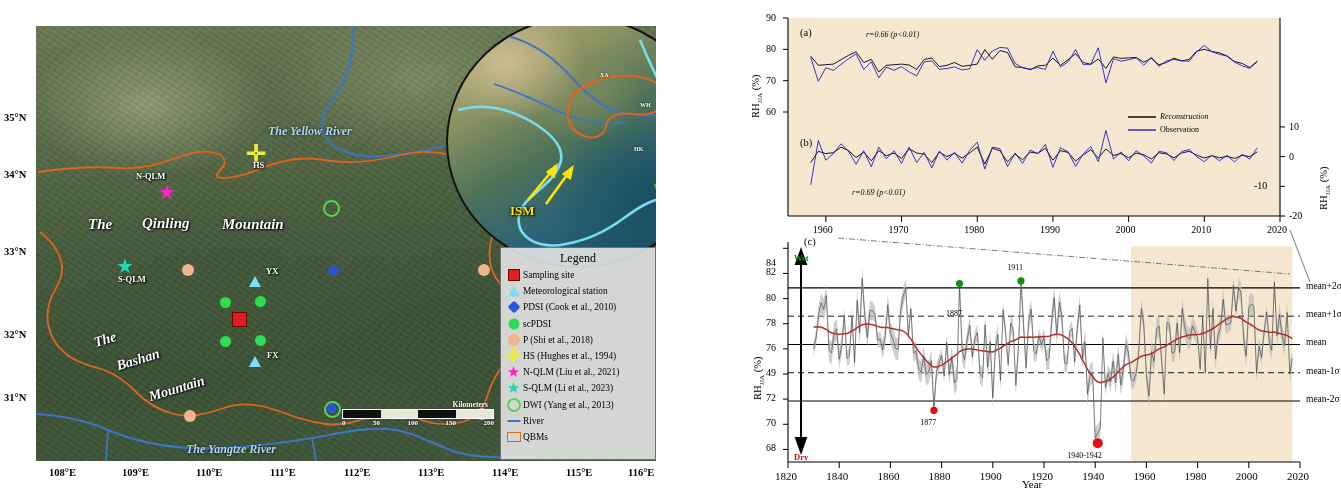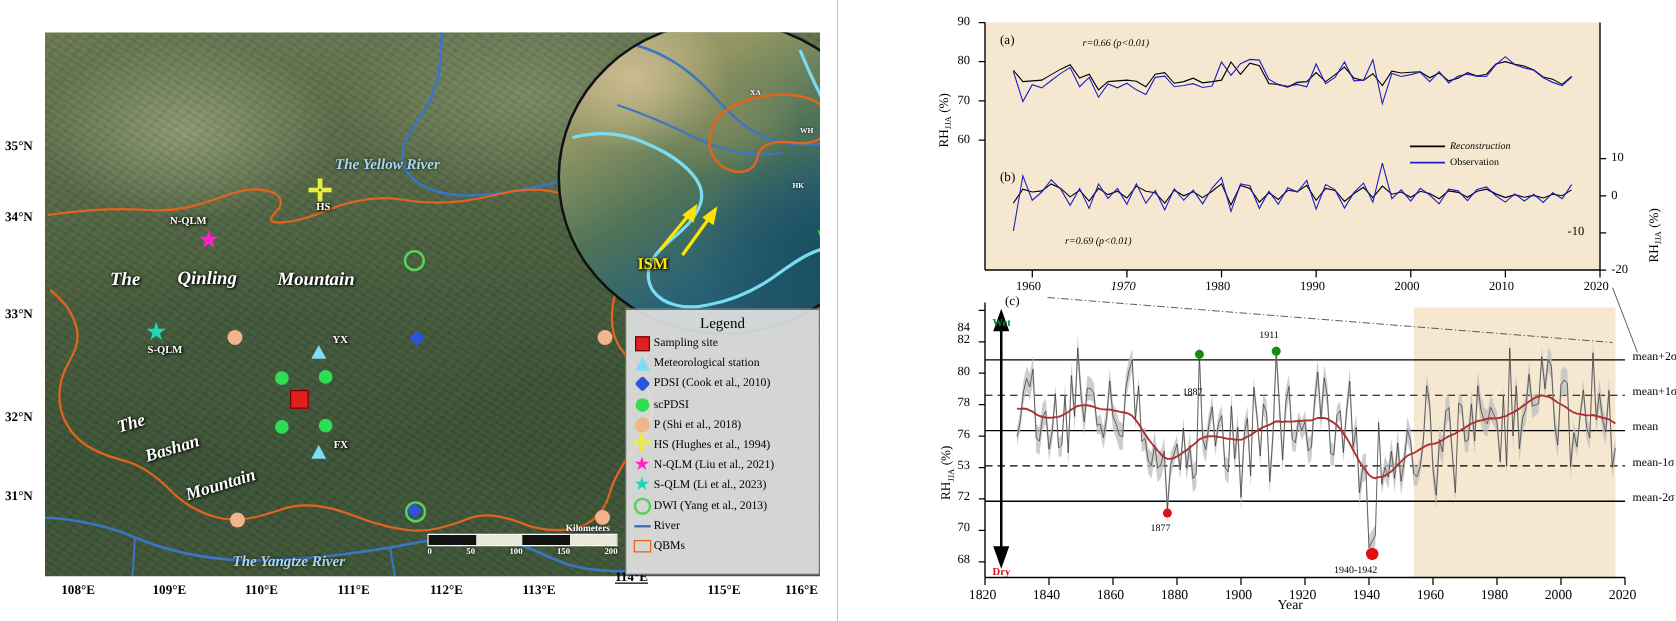--- a/index.html
+++ b/index.html
@@ -48,21 +48,21 @@
   #map-legend{position:absolute;left:500px;top:247px;width:156px;height:213px;
               background:rgba(228,228,228,.90);border:1px solid #6f6f6f;
               padding:3px 4px;box-sizing:border-box;}
   #map-legend .ltitle{text-align:center;font-weight:normal;font-size:12px;color:#000;margin:0 0 1px;}
   .lrow{display:flex;align-items:center;height:16.2px;font-size:9.4px;color:#000;}
   .lsym{width:17px;min-width:17px;height:14px;position:relative;margin-right:1px;}
   .lsym>*{position:absolute;left:50%;top:50%;transform:translate(-50%,-50%);}
   .lsym .mk-dia{transform:translate(-50%,-50%) rotate(45deg);}
 
   
-  #scalebar{position:absolute;left:342px;top:418px;width:152px;}
+  #scalebar{position:absolute;left:342px;top:400px;width:152px;}
   #scalebar .kmlab{font-size:7.5px;color:#fff;text-shadow:0 0 3px #000;text-align:right;
                    margin-right:6px;font-weight:bold;}
   #scalebar .bar{display:flex;height:8px;border:1px solid #fff;}
   #scalebar .bar div{flex:1;}
   #scalebar .ticks{display:flex;justify-content:space-between;font-size:7px;color:#fff;
                    text-shadow:0 0 3px #000;margin-top:0;font-weight:bold;}
 
   
   #inset{position:absolute;left:410px;top:-10px;width:262px;height:248px;border-radius:50%;
          border:2px solid #111;overflow:hidden;
@@ -202,21 +202,21 @@
   <span class="lat-lab" style="left:4px;top:246px;">33°N</span>
   <span class="lat-lab" style="left:4px;top:329px;">32°N</span>
   <span class="lat-lab" style="left:4px;top:392px;">31°N</span>
 
   <span class="lon-lab" style="left:49px;top:467px;">108°E</span>
   <span class="lon-lab" style="left:122px;top:467px;">109°E</span>
   <span class="lon-lab" style="left:196px;top:467px;">110°E</span>
   <span class="lon-lab" style="left:270px;top:467px;">111°E</span>
   <span class="lon-lab" style="left:344px;top:467px;">112°E</span>
   <span class="lon-lab" style="left:418px;top:467px;">113°E</span>
-  <span class="lon-lab" style="left:492px;top:457px;text-decoration:underline;">114°E</span>
+  <span class="lon-lab" style="left:492px;top:467px;">114°E</span>
   <span class="lon-lab" style="left:566px;top:467px;">115°E</span>
   <span class="lon-lab" style="left:628px;top:467px;">116°E</span>
 
   <div id="scalebar">
     <div class="kmlab">Kilometers</div>
     <div class="bar">
       <div style="background:#111;"></div>
         <div style="background:#e8e8d8;"></div>
       <div style="background:#111;"></div>
         <div style="background:#e8e8d8;"></div>
@@ -361,21 +361,21 @@
   <div id="ab-ticklabels">
       <span class="axlab" style="left: 96px; top: 106px;">60</span>
       <span class="axlab" style="left: 96px; top: 74.6667px;">70</span>
       <span class="axlab" style="left: 96px; top: 43.3333px;">80</span>
       <span class="axlab" style="left: 96px; top: 12px;">90</span>
       <span class="axlab" style="left: 619px; top: 120.909px;">10</span>
       <span class="axlab" style="left: 619px; top: 150.606px;">0</span>
       <span class="axlab" style="left: 584px; top: 180.303px;">-10</span>
       <span class="axlab" style="left: 619px; top: 210px;">-20</span>
       <span class="axlab" style="left: 142.846px; top: 224px;">1960</span>
-      <span class="axlab" style="left: 218.538px; top: 224px; font-style: italic;">1970</span>
+      <span class="axlab" style="left: 218.538px; top: 224px;">1970</span>
       <span class="axlab" style="left: 294.231px; top: 224px;">1980</span>
       <span class="axlab" style="left: 369.923px; top: 224px;">1990</span>
       <span class="axlab" style="left: 445.615px; top: 224px;">2000</span>
       <span class="axlab" style="left: 521.308px; top: 224px;">2010</span>
       <span class="axlab" style="left: 597px; top: 224px;">2020</span>
     </div>
 
   <svg id="svg-c" width="671" height="267" style="position:absolute;left:0;top:230px;">
     <rect id="c-shade" fill="#f6e8d0" x="461.04" y="16" width="161.27999999999992" height="216"></rect>
     <g id="c-reflines">
@@ -433,21 +433,21 @@
   <span class="siglab" style="left:124px;top:253px;color:#0a8a2a;font-weight:bold;font-size:8.5px;">Wet</span>
   <span class="siglab" style="left:124px;top:452px;color:#d01010;font-weight:bold;font-size:8.5px;">Dry</span>
   <span class="axlabv" style="left:82px;top:400px;">
     <span>RH</span><sub style="font-size:7px;">JJA</sub><span> (%)</span>
   </span>
   <span class="axlab" style="left:352px;top:478px;font-size:11px;">Year</span>
   <div id="c-ticklabels">
       <span class="axlab" style="left: 96px; top: 442.429px;">68</span>
       <span class="axlab" style="left: 96px; top: 417.286px;">70</span>
       <span class="axlab" style="left: 96px; top: 392.143px;">72</span>
-      <span class="axlab" style="left: 96px; top: 367px;">53</span>
+      <span class="axlab" style="left: 96px; top: 367px;">49</span>
       <span class="axlab" style="left: 96px; top: 341.857px;">76</span>
       <span class="axlab" style="left: 96px; top: 316.714px;">78</span>
       <span class="axlab" style="left: 96px; top: 291.571px;">80</span>
       <span class="axlab" style="left: 96px; top: 266.429px;">82</span>
       <span class="axlab" style="left: 96px; top: 257px;">84</span>
       <span class="axlab" style="left: 105px; top: 470px;;font-size:11px">1820</span>
       <span class="axlab" style="left: 156.2px; top: 470px;;font-size:11px">1840</span>
       <span class="axlab" style="left: 207.4px; top: 470px;;font-size:11px">1860</span>
       <span class="axlab" style="left: 258.6px; top: 470px;;font-size:11px">1880</span>
       <span class="axlab" style="left: 309.8px; top: 470px;;font-size:11px">1900</span>

